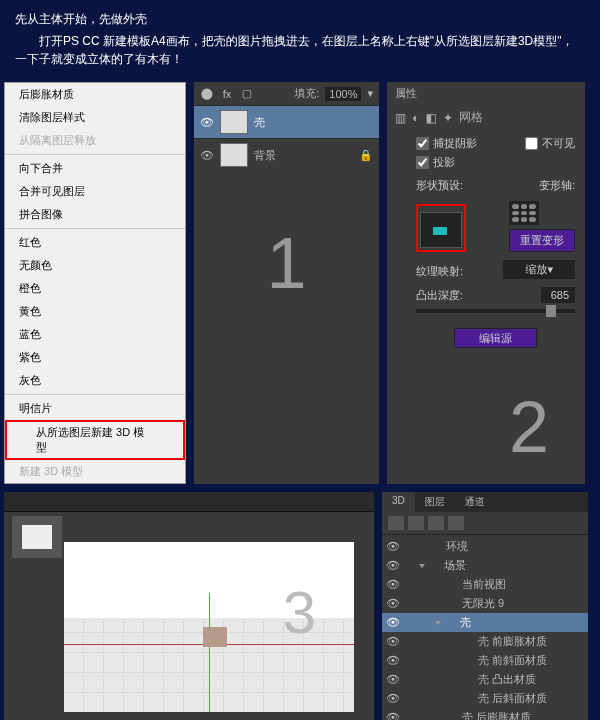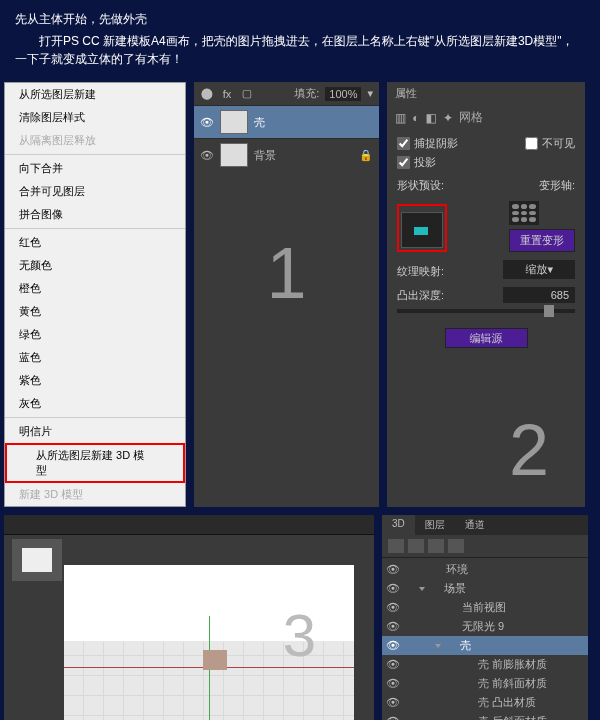--- a/index.html
+++ b/index.html
@@ -19,31 +19,31 @@
 .layers-top .fill { margin-left: auto; }
 .fill-box { background: #222; padding: 1px 4px; }
 .layer-list { background: #3a3a3a; }
 .layer-item { display: flex; align-items: center; padding: 4px 6px; border-top: 1px solid #2a2a2a; color: #bbb; font-size: 11px; gap: 6px; }
 .layer-item.selected { background: #5a7aa0 !important; color: #fff; }
 .layer-item .thumb { width: 28px; height: 24px; background: #ddd; border: 1px solid #666; }
 .big-num { position: absolute; top: 45%; left: 50%; transform: translate(-50%,-50%); font-size: 72px; color: #999; font-weight: 300; }
 .props-panel { background: #3a3a3a; width: 198px; position: relative; padding-bottom: 120px; }
 .props-head { padding: 4px 8px; color: #bbb; font-size: 11px; }
 .props-icons { display: flex; gap: 6px; padding: 4px 8px; align-items: center; color: #aaa; }
-.props-body { padding: 6px 10px; font-size: 11px; color: #ccc; }
+.props-body { padding: 6px 10px; font-size: 11px; color: #ccc; margin-left: 19px; }
 .check { display: flex; align-items: center; gap: 4px; margin-bottom: 4px; }
 .check input { accent-color: #666; }
 .row { display: flex; justify-content: space-between; align-items: flex-end; margin-top: 8px; }
 .shape-thumb { width: 42px; height: 36px; background: #222; border: 1px solid #555; display: flex; align-items: center; justify-content: center; margin-top: 4px; }
 .red-box { border: 2px solid #e00; padding: 2px; display: inline-block; }
 .dots-grid { width: 30px; height: 24px; background: #222; display: grid; grid-template-columns: repeat(3,1fr); grid-template-rows: repeat(3,1fr); gap: 2px; padding: 3px; }
 .dots-grid div { background: #888; border-radius: 50%; }
 .btn { background: #4c1d95; border: 1px solid #222; color: #ccc; padding: 3px 10px; font-size: 11px; text-align: center; cursor: default; }
 .select { background: #222; color: #ccc; padding: 2px 22px; font-size: 11px; display: flex; justify-content: space-between; align-items: center; min-width: 60px; }
-.num-input { background: #222; color: #ccc; padding: 2px 6px; font-size: 11px; width: 72px; text-align: right; border: none; }
+.num-input { background: #222; color: #ccc; padding: 2px 6px; font-size: 11px; width: 34px; text-align: right; border: none; }
 .slider { width: 100%; height: 4px; background: #222; margin-top: 6px; position: relative; }
 .slider .handle { position: absolute; right: 12%; top: -4px; width: 10px; height: 12px; background: #888; }
 .big-num-2 { position: absolute; bottom: 16px; right: 36px; font-size: 72px; color: #999; font-weight: 300; }
 .bottom-row { display: flex; gap: 8px; padding: 8px 4px 0 4px; }
 .viewport { background: #3a3a3a; width: 370px; height: 240px; position: relative; }
 .vp-top { height: 20px; background: #2a2a2a; border-bottom: 1px solid #111; }
 .vp-thumb { position: absolute; left: 8px; top: 24px; width: 50px; height: 42px; background: #555; display: flex; align-items: center; justify-content: center; }
 .vp-thumb div { width: 30px; height: 24px; background: #eee; }
 .vp-canvas { position: absolute; left: 60px; top: 50px; right: 20px; bottom: 20px; background: linear-gradient(#fff 45%, #e8e8e8 45%); }
 .grid-lines { position: absolute; inset: 0; background-image:
@@ -71,33 +71,32 @@
 </head>
 <body>
 
 <div class="instructions">
   <p>先从主体开始，先做外壳</p>
   <p class="indent">打开PS CC 新建模板A4画布，把壳的图片拖拽进去，在图层上名称上右键"从所选图层新建3D模型"，一下子就变成立体的了有木有！</p>
 </div>
 
 <div class="top-row">
   <div class="context-menu" id="ctx">
-      <div class="item">从所选图层新建</div>
+      <div class="item">后膨胀材质</div>
       <div class="item">清除图层样式</div>
       <div class="item disabled">从隔离图层释放</div>
       <hr>
       <div class="item">向下合并</div>
       <div class="item">合并可见图层</div>
       <div class="item">拼合图像</div>
       <hr>
       <div class="item">红色</div>
       <div class="item">无颜色</div>
       <div class="item">橙色</div>
       <div class="item">黄色</div>
-      <div class="item">绿色</div>
       <div class="item">蓝色</div>
       <div class="item">紫色</div>
       <div class="item">灰色</div>
       <hr>
       <div class="item">明信片</div>
       <div class="item hl">从所选图层新建 3D 模型</div>
       <div class="item disabled">新建 3D 模型</div>
     </div>
 
   <div class="layers-panel">

